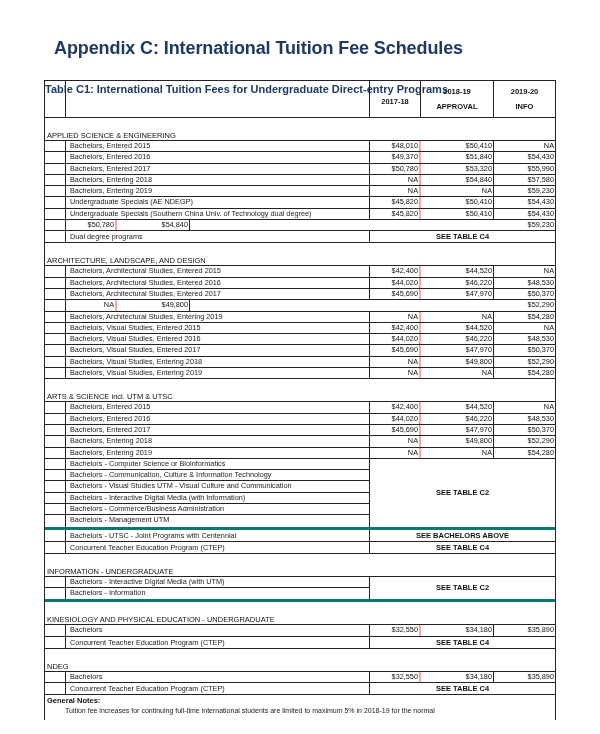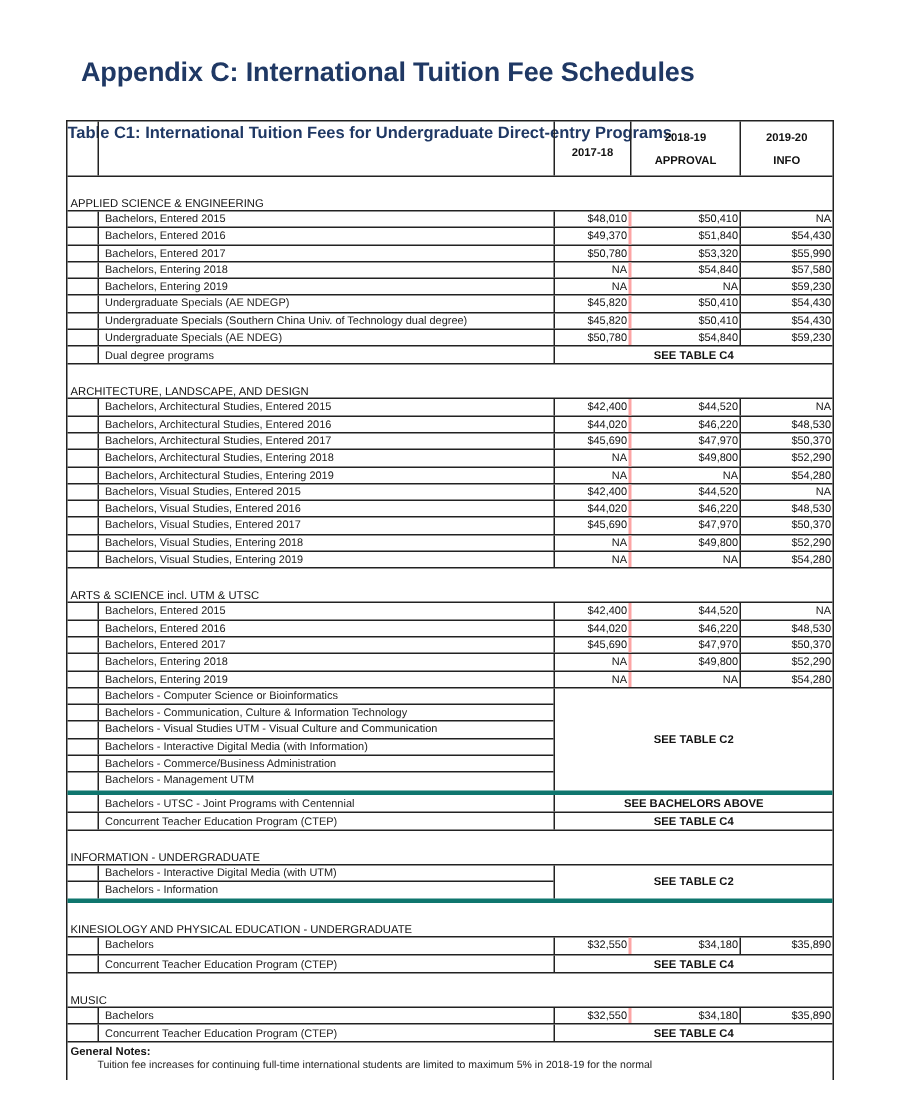--- a/index.html
+++ b/index.html
@@ -115,21 +115,20 @@
       </div>
       <div class="row">
         <div class="c0"></div>
         <div class="c1">Undergraduate Specials (Southern China Univ. of Technology dual degree)</div>
         <div class="c2 v">$45,820</div>
         <div class="c3 v">$50,410</div>
         <div class="c4 v">$54,430</div>
       </div>
       <div class="row">
         <div class="c0"></div>
-        <div class="c1">Undergraduate Specials (AE NDEG)</div>
         <div class="c2 v">$50,780</div>
         <div class="c3 v">$54,840</div>
         <div class="c4 v">$59,230</div>
       </div>
     </div>
   <div class="span-row">
     <div class="c0"></div>
     <div class="c1">Dual degree programs</div>
     <div class="note">SEE TABLE C4</div>
   </div>
@@ -153,21 +152,20 @@
       </div>
       <div class="row">
         <div class="c0"></div>
         <div class="c1">Bachelors, Architectural Studies, Entered 2017</div>
         <div class="c2 v">$45,690</div>
         <div class="c3 v">$47,970</div>
         <div class="c4 v">$50,370</div>
       </div>
       <div class="row">
         <div class="c0"></div>
-        <div class="c1">Bachelors, Architectural Studies, Entering 2018</div>
         <div class="c2 v">NA</div>
         <div class="c3 v">$49,800</div>
         <div class="c4 v">$52,290</div>
       </div>
       <div class="row">
         <div class="c0"></div>
         <div class="c1">Bachelors, Architectural Studies, Entering 2019</div>
         <div class="c2 v">NA</div>
         <div class="c3 v">NA</div>
         <div class="c4 v">$54,280</div>
@@ -315,21 +313,21 @@
         <div class="c4 v">$35,890</div>
       </div>
     </div>
   <div class="span-row">
     <div class="c0"></div>
     <div class="c1">Concurrent Teacher Education Program (CTEP)</div>
     <div class="note">SEE TABLE C4</div>
   </div>
 
   <div class="section-gap"></div>
-  <div class="section-title">MUSIC</div>
+  <div class="section-title">NDEG</div>
   <div id="music-rows">
       <div class="row">
         <div class="c0"></div>
         <div class="c1">Bachelors</div>
         <div class="c2 v">$32,550</div>
         <div class="c3 v">$34,180</div>
         <div class="c4 v">$35,890</div>
       </div>
     </div>
   <div class="span-row">

